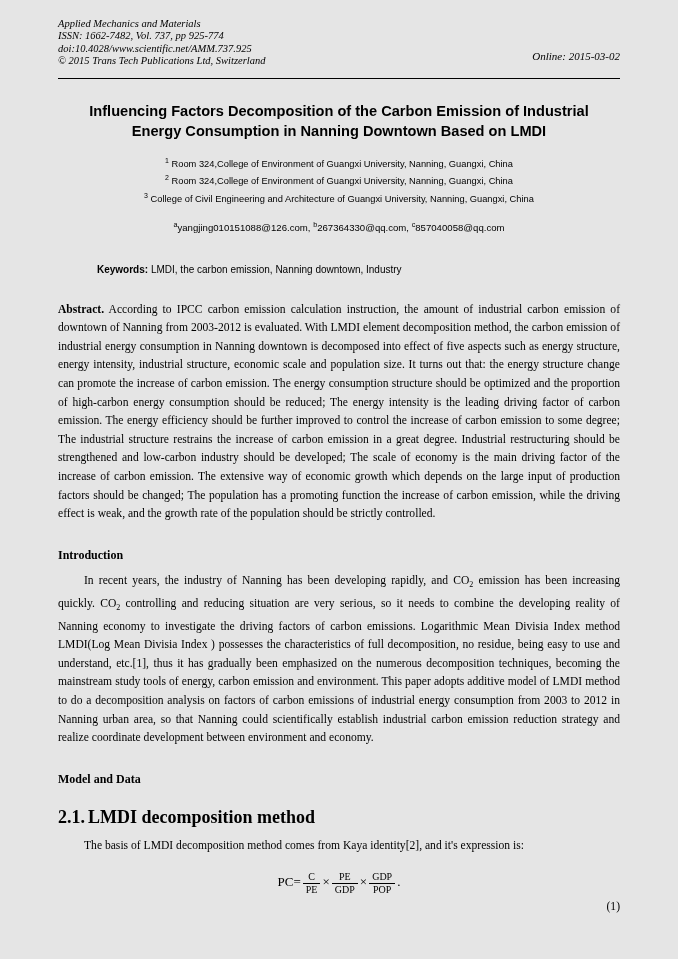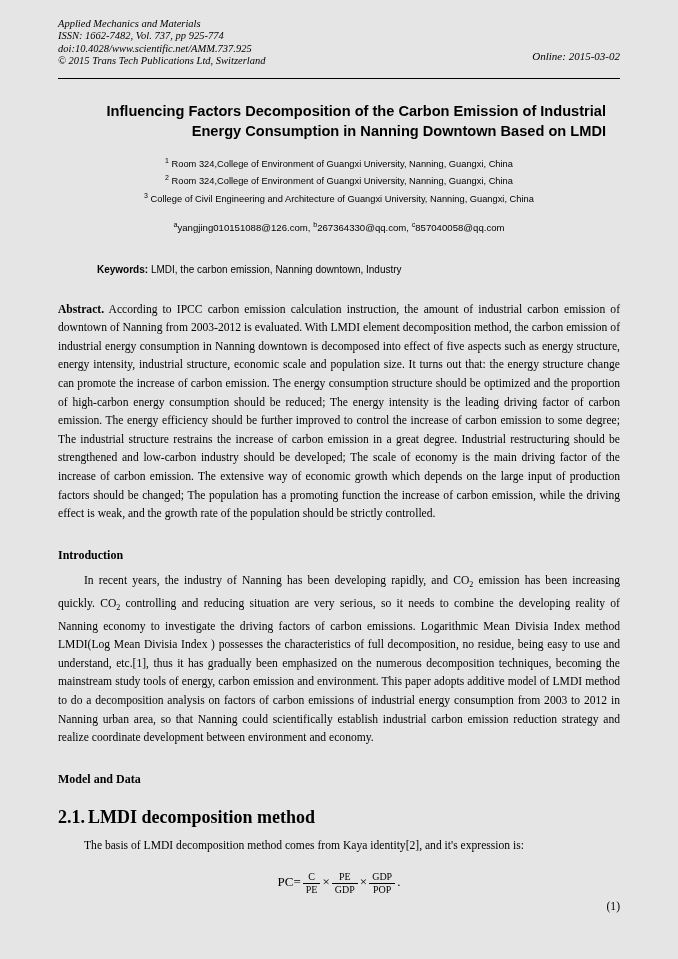--- a/index.html
+++ b/index.html
@@ -46,21 +46,21 @@
     border: none;
     border-top: 1px solid #000;
     margin: 2px 0 0 0;
   }
   
   .title {
     font-family: "Liberation Sans", sans-serif;
     font-weight: bold;
     font-size: 14.6px;
     line-height: 20px;
-    text-align: right;
+    text-align: center;
     margin: 22px 14px 0 14px;
   }
   .authors {
     font-family: "Liberation Sans", sans-serif;
     font-size: 13.2px;
     text-align: center;
     margin-top: 16px;
   }
   .authors sup {
     font-size: 8.2px;

